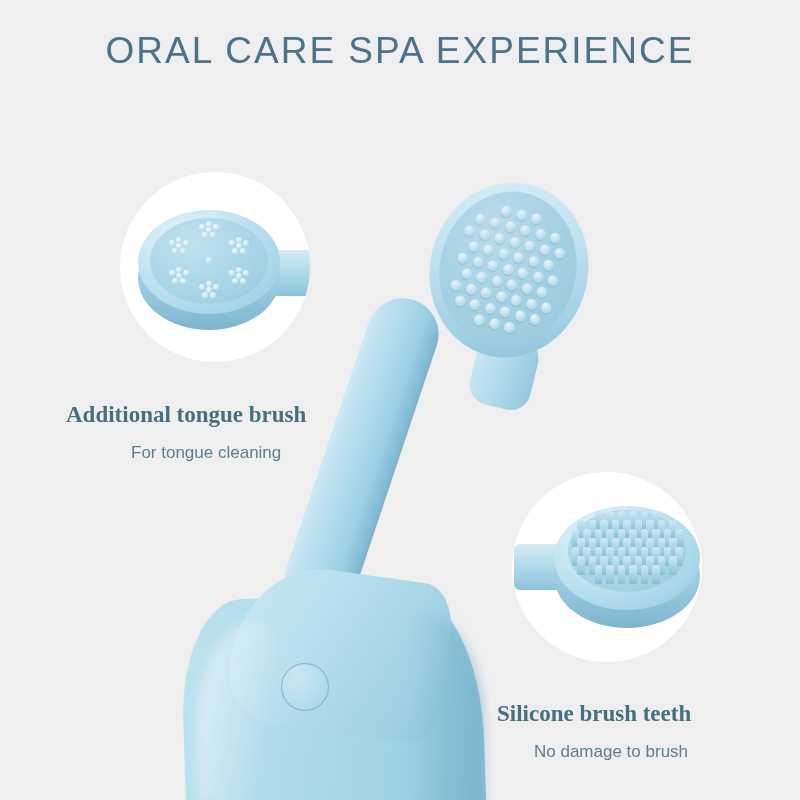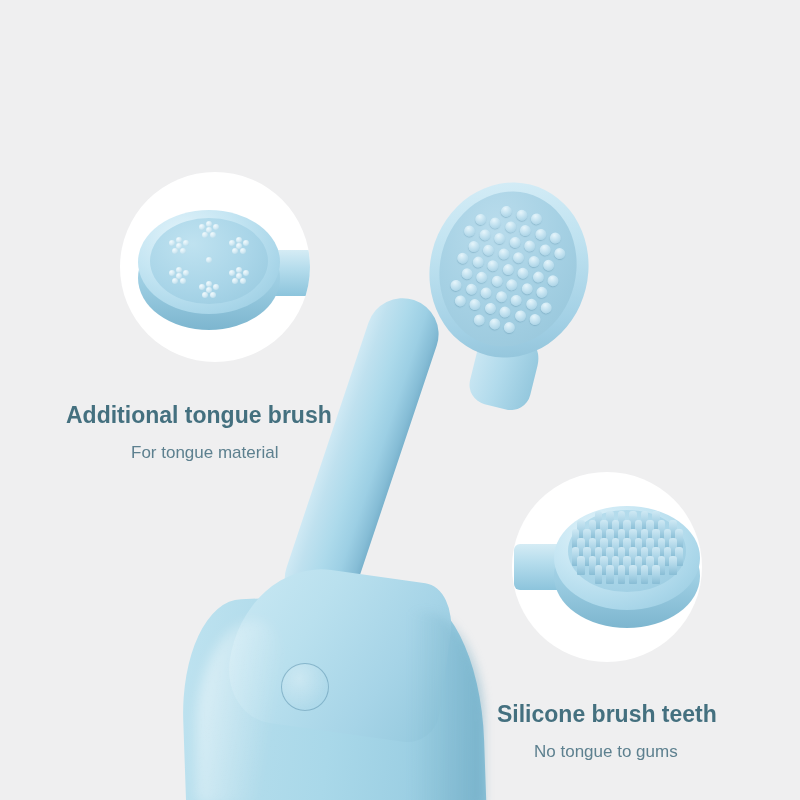--- a/index.html
+++ b/index.html
@@ -47,20 +47,21 @@
     white-space: nowrap;
   }
 
   
   .caption-title {
     position: absolute;
     font-size: 23px;
     font-weight: 700;
     color: #44707f;
     white-space: nowrap;
+    font-family: Liberation Serif, serif;
   }
   .caption-sub {
     position: absolute;
     font-size: 17px;
     font-weight: 400;
     color: #5d808f;
     white-space: nowrap;
   }
   #cap1-title { left: 66px;  top: 402px; }
   #cap1-sub   { left: 131px; top: 443px; }
@@ -218,20 +219,21 @@
     position: absolute;
     border-radius: 3px 3px 1px 1px;
     background: linear-gradient(180deg,#cfe9f4 0%, #a9d3e6 55%, #88bdd5 100%);
   }
 </style>
 </head>
 <body>
 
 <div class="stage">
 
+  <div class="headline">ORAL CARE SPA EXPERIENCE</div>
 
   <div id="brush-wrap">
 
     <div class="shaft" id="shaft-upper"></div>
 
     <div id="handle-body"></div>
     <div id="handle-shoulder"></div>
     <div id="handle-highlight"></div>
     <div id="handle-shade-right"></div>
 
@@ -338,21 +340,21 @@
         <div class="dot" style="left: 85.75px; top: 114.75px; width: 6.5px; height: 6.5px;"></div>
         <div class="dot" style="left: 92.77px; top: 111.65px; width: 6.5px; height: 6.5px;"></div>
         <div class="dot" style="left: 78.73px; top: 111.65px; width: 6.5px; height: 6.5px;"></div>
         <div class="dot" style="left: 89.65px; top: 119.71px; width: 6.5px; height: 6.5px;"></div>
         <div class="dot" style="left: 81.85px; top: 119.71px; width: 6.5px; height: 6.5px;"></div>
         <div class="dot" style="left: 85.75px; top: 108.55px; width: 6.5px; height: 6.5px;"></div>
       </div>
   </div>
 
   <div class="caption-title" id="cap1-title">Additional tongue brush</div>
-  <div class="caption-sub" id="cap1-sub">For tongue material</div>
+  <div class="caption-sub" id="cap1-sub">For tongue cleaning</div>
 
   <div class="inset" id="inset-silicone">
     <div class="neck-stub" style="left:2px; top:72px; width:66px; height:46px; border-radius:6px 8px 8px 6px;"></div>
     <div class="puck-side" style="left:42px; top:52px; width:146px; height:104px;"></div>
     <div class="puck-top" style="left:42px; top:34px; width:146px; height:104px;"></div>
     <div class="puck-inner" style="left:56px; top:38px; width:118px; height:82px;"></div>
     <div id="silicone-bristles">
         <div class="bristle" style="left: 82.5px; top: 39px; width: 7.5px; height: 19px; z-index: 97;"></div>
         <div class="bristle" style="left: 94px; top: 39px; width: 7.5px; height: 19px; z-index: 97;"></div>
         <div class="bristle" style="left: 105.5px; top: 39px; width: 7.5px; height: 19px; z-index: 97;"></div>
@@ -409,15 +411,15 @@
         <div class="bristle" style="left: 82.5px; top: 93px; width: 7.5px; height: 19px; z-index: 103;"></div>
         <div class="bristle" style="left: 94px; top: 93px; width: 7.5px; height: 19px; z-index: 103;"></div>
         <div class="bristle" style="left: 105.5px; top: 93px; width: 7.5px; height: 19px; z-index: 103;"></div>
         <div class="bristle" style="left: 117px; top: 93px; width: 7.5px; height: 19px; z-index: 103;"></div>
         <div class="bristle" style="left: 128.5px; top: 93px; width: 7.5px; height: 19px; z-index: 103;"></div>
         <div class="bristle" style="left: 140px; top: 93px; width: 7.5px; height: 19px; z-index: 103;"></div>
       </div>
   </div>
 
   <div class="caption-title" id="cap2-title">Silicone brush teeth</div>
-  <div class="caption-sub" id="cap2-sub">No tongue to gums</div>
+  <div class="caption-sub" id="cap2-sub">No damage to brush</div>
 
 </div>
 
 </body></html>

